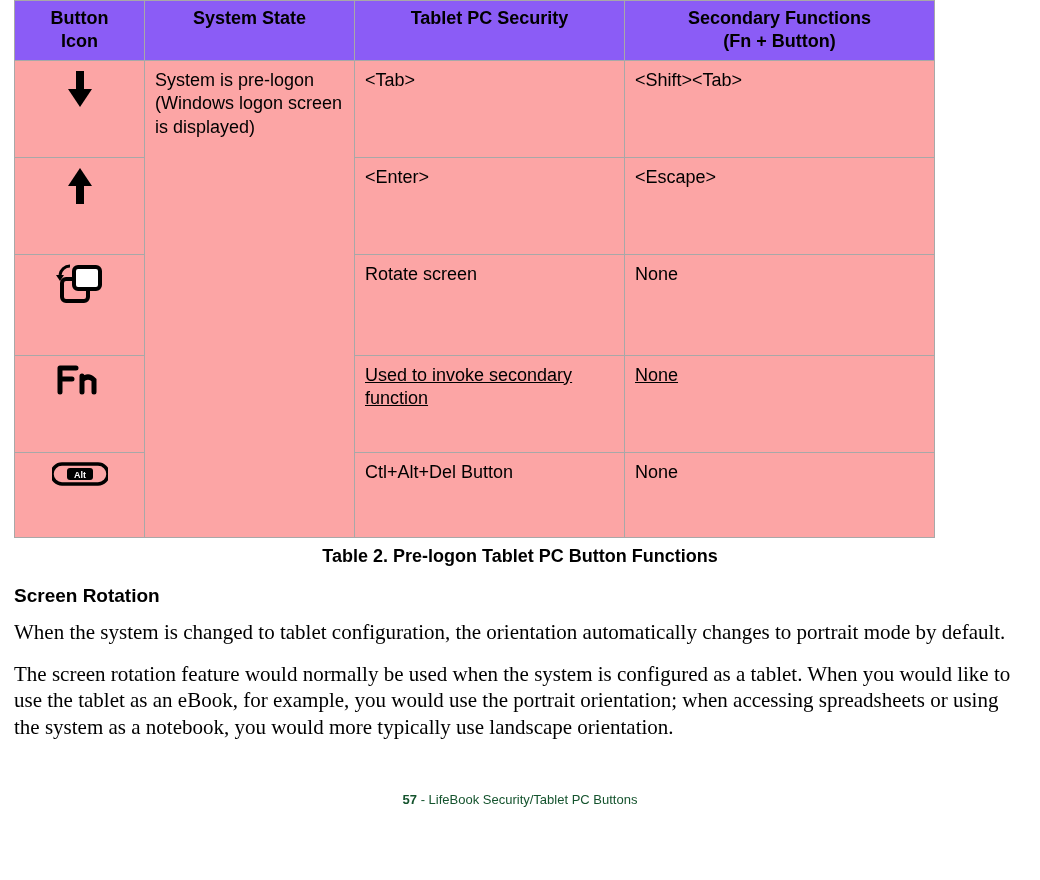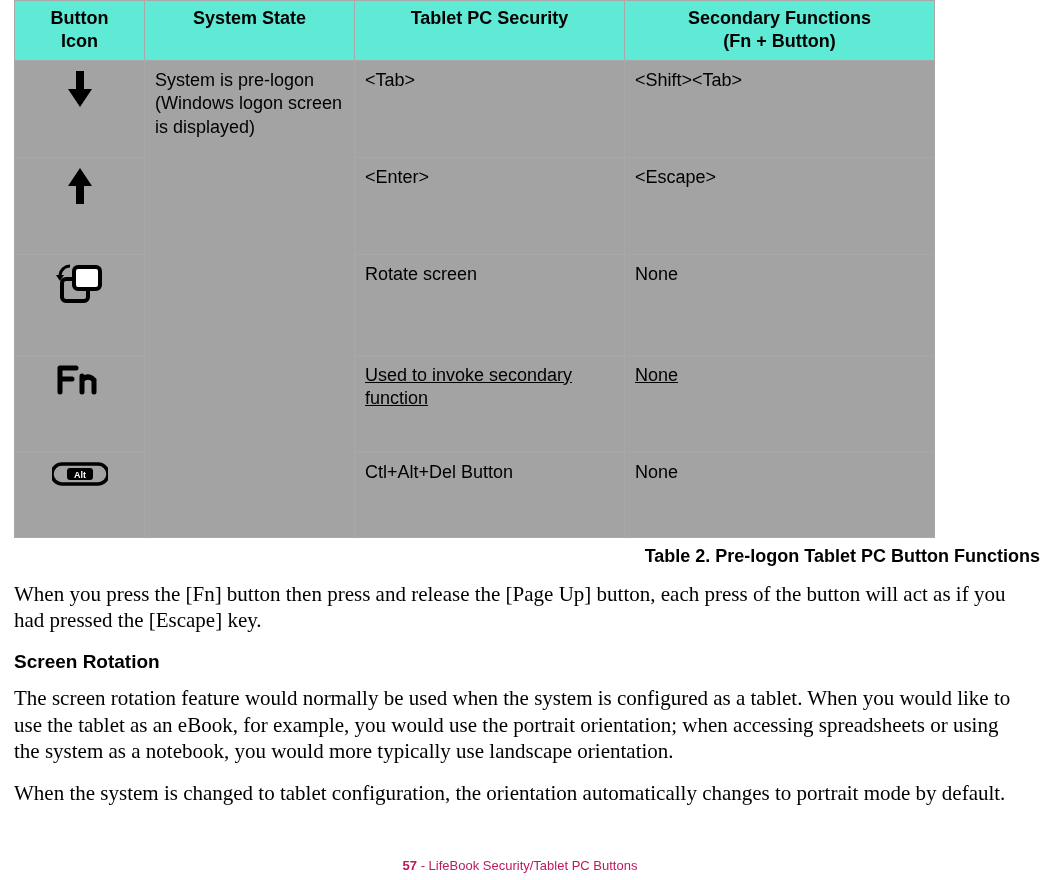--- a/index.html
+++ b/index.html
@@ -23,63 +23,63 @@
     margin-top: 0;
     table-layout: fixed;
   }
   table.main-table th, table.main-table td {
     border: 1px solid #a8a8a8;
     vertical-align: top;
     font-size: 18px;
     line-height: 1.3;
   }
   table.main-table th {
-    background: #5eead4;
+    background: #8b5cf6;
     font-weight: bold;
     text-align: center;
     padding: 6px 4px;
   }
   table.main-table td {
     padding: 8px 10px 28px 10px;
-    background: #a3a3a3;
+    background: #fca5a5;
   }
   col.c1 { width: 130px; }
   col.c2 { width: 210px; }
   col.c3 { width: 270px; }
   col.c4 { width: 310px; }
   td.icon-cell {
     text-align: center;
     vertical-align: middle;
     padding: 8px 4px;
   }
   .icon-cell svg {
     display: inline-block;
   }
   .caption {
-    text-align: right;
+    text-align: center;
     font-weight: bold;
     font-size: 18px;
     margin: 8px 0 14px 0;
   }
   .body-text {
     font-family: Georgia, 'Times New Roman', serif;
     font-size: 21px;
     line-height: 1.25;
     margin: 12px 14px 16px 14px;
   }
   .section-heading {
     font-family: Arial, Helvetica, sans-serif;
     font-weight: bold;
     font-size: 19px;
     margin: 18px 14px 6px 14px;
   }
   .footer {
     text-align: center;
     font-size: 13px;
-    color: #be185d;
+    color: #14532d;
     margin-top: 52px;
   }
   .footer strong { font-weight: bold; }
   .row1 td { height: 60px; }
   .row2 td { height: 60px; }
   .row3 td { height: 64px; }
   .row4 td { height: 60px; text-decoration: underline; }
   .row5 td { height: 48px; }
   td.state-cell { height: auto !important; }
 </style>
@@ -164,25 +164,24 @@
         </svg>
       </td>
       <td>Ctl+Alt+Del Button</td>
       <td>None</td>
     </tr>
   </tbody>
 </table>
 
 <div class="caption">Table 2.  Pre-logon Tablet PC Button Functions</div>
 
-<div class="body-text">When you press the [Fn] button then press and release the [Page Up] button, each press of the button will act as if you had pressed the [Escape] key.</div>
 
 <div class="section-heading">Screen Rotation</div>
 
+<div class="body-text">When the system is changed to tablet configuration, the orientation automatically changes to portrait mode by default.</div>
+
 <div class="body-text">The screen rotation feature would normally be used when the system is configured as a tablet. When you would like to use the tablet as an eBook, for example, you would use the portrait orientation; when accessing spreadsheets or using the system as a notebook, you would more typically use landscape orientation.</div>
-
-<div class="body-text">When the system is changed to tablet configuration, the orientation automatically changes to portrait mode by default.</div>
 
 <div class="footer">
   <strong>57</strong><span> - </span><span>LifeBook Security/Tablet PC Buttons</span>
 </div>
 
 </div>
 
 </body></html>

